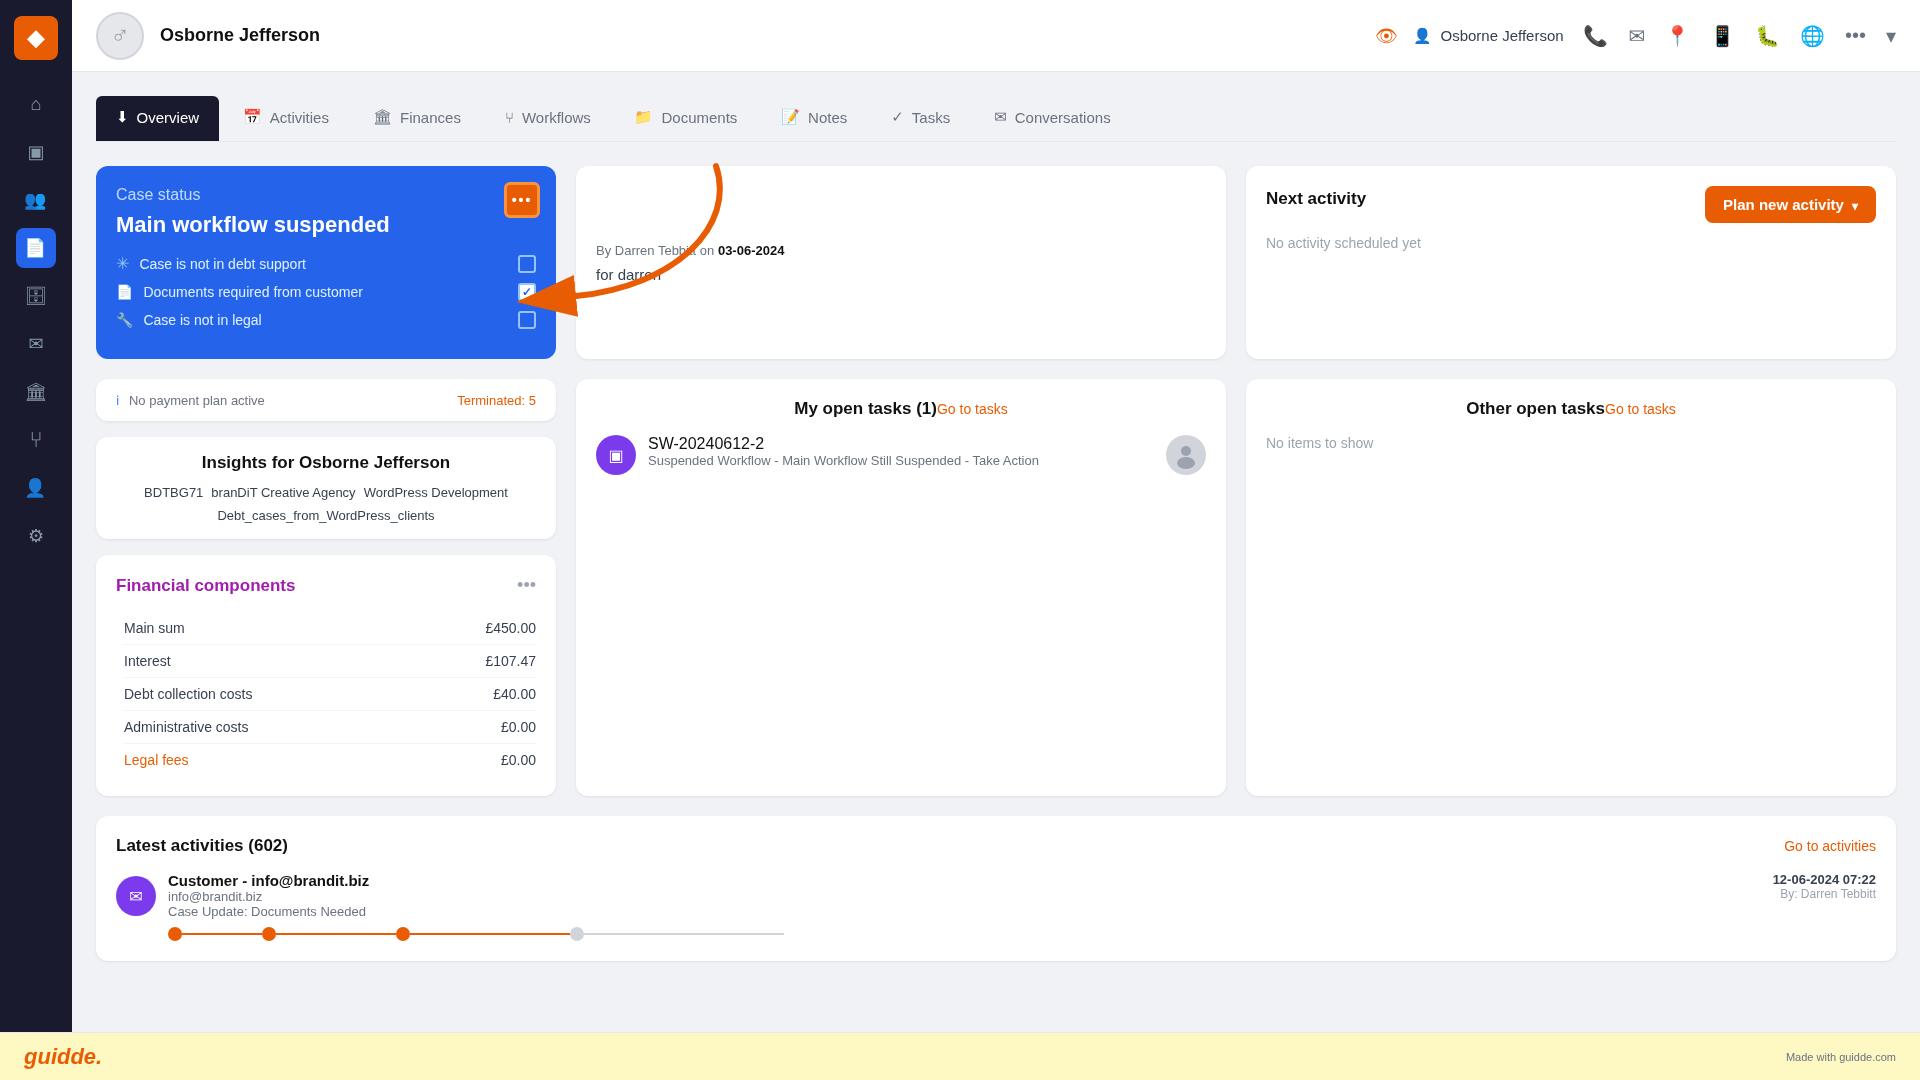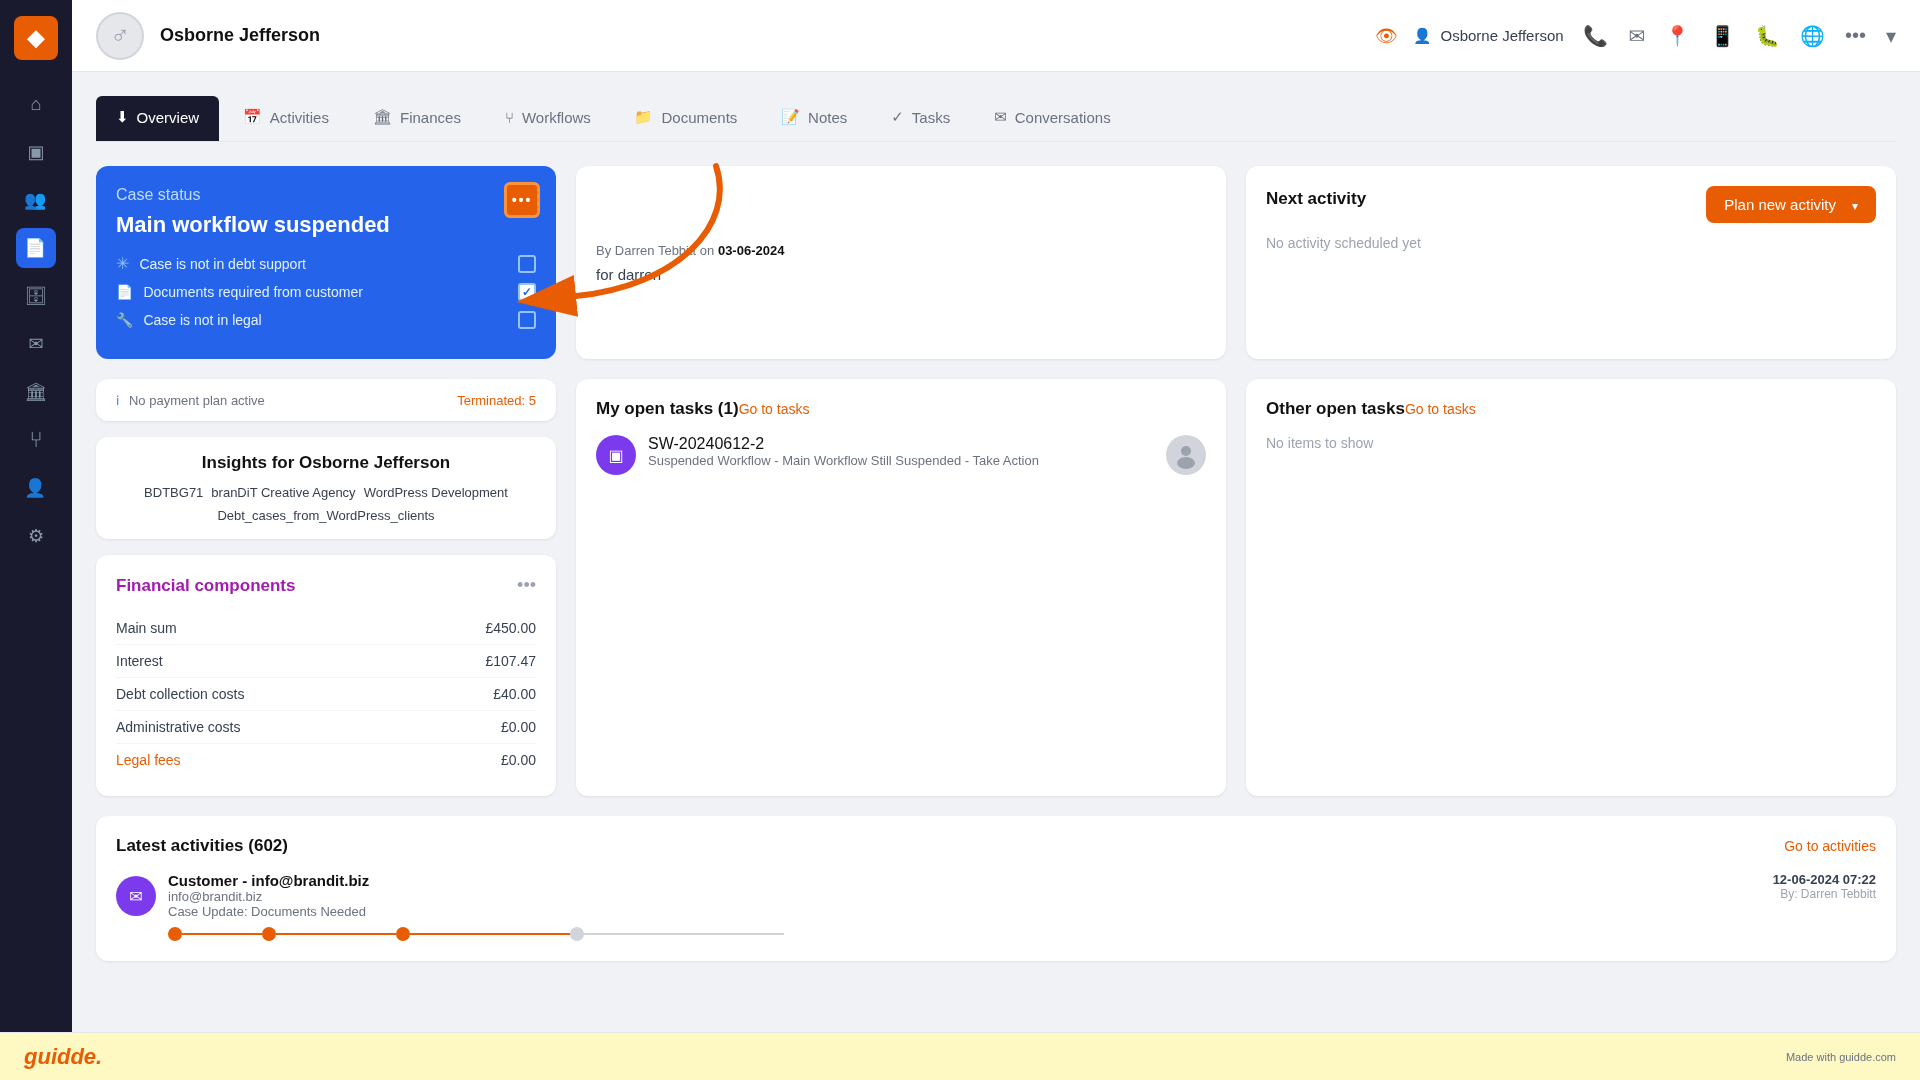--- a/index.html
+++ b/index.html
@@ -54,41 +54,41 @@
     .dots-btn span { color: #fff; font-size: 18px; letter-spacing: 1px; }
 
     
     .update-date { font-size: 13px; color: #6b7280; }
     .update-date strong { color: #111; }
     .update-for { font-size: 15px; color: #374151; margin-top: 8px; }
 
     
     .next-activity-title { font-size: 17px; font-weight: 700; color: #111; margin-bottom: 12px; }
     .no-activity { font-size: 14px; color: #9ca3af; }
-    .plan-btn { background: #e85d04; color: #fff; border: none; border-radius: 8px; padding: 10px 18px; font-size: 15px; font-weight: 400; cursor: pointer; display: flex; align-items: flex-end; gap: 16px; white-space: nowrap; }
+    .plan-btn { background: #e85d04; color: #fff; border: none; border-radius: 8px; padding: 10px 18px; font-size: 15px; font-weight: 700; cursor: pointer; display: flex; align-items: flex-end; gap: 8px; white-space: nowrap; }
     .plan-btn .chevron { font-size: 12px; }
     .next-activity-header { display: flex; justify-content: space-between; align-items: center; margin-bottom: 12px; }
     .payment-info { color: #6b7280; font-size: 13px; }
     .terminated-link { color: #e85d04; cursor: pointer; font-size: 13px; }
 
     
     .insights-title { font-size: 17px; font-weight: 700; color: #111; text-align: center; margin-bottom: 12px; }
     .insights-tags { display: flex; flex-wrap: wrap; gap: 8px; justify-content: center; }
     .insights-tag { font-size: 13px; color: #374151; }
 
     
     .fin-header { display: flex; justify-content: space-between; align-items: center; margin-bottom: 16px; }
     .fin-title { font-size: 17px; font-weight: 700; color: #a21caf; }
-    .fin-row { display: flex; justify-content: space-between; padding: 8px 0; border-bottom: 1px solid #f3f4f6; font-size: 14px; color: #374151; }
+    .fin-row { display: flex; justify-content: space-between; padding: 8px 0; border-bottom: 1px solid #f3f4f6; font-size: 14px; color: #374151; margin-left: 8px; }
     .fin-row:last-child { border-bottom: none; }
     .fin-amount { font-weight: 500; }
     .legal-link { color: #e85d04; cursor: pointer; }
 
     
-    .tasks-header { display: flex; justify-content: flex-start; align-items: center; margin-bottom: 16px; }
+    .tasks-header { display: flex; justify-content: center; align-items: center; margin-bottom: 16px; }
     .tasks-title { font-size: 17px; font-weight: 700; color: #111; }
     .go-link { color: #e85d04; font-size: 14px; cursor: pointer; }
     .task-item { display: flex; align-items: flex-start; gap: 12px; }
     .task-icon-wrap { width: 40px; height: 40px; background: #7c3aed; border-radius: 50%; display: flex; align-items: center; justify-content: center; color: #fff; font-size: 16px; flex-shrink: 0; }
     .task-code { font-size: 16px; font-weight: 400; color: #111; }
     .task-desc { font-size: 13px; color: #6b7280; }
     .task-avatar { width: 40px; height: 40px; border-radius: 50%; background: #d1d5db; display: flex; align-items: center; justify-content: center; font-size: 18px; color: #6b7280; flex-shrink: 0; margin-left: auto; overflow: hidden; }
     .act-header { display: flex; justify-content: space-between; align-items: center; margin-bottom: 16px; }
     .act-title { font-size: 17px; font-weight: 700; color: #111; }
     .act-item { display: flex; align-items: flex-start; gap: 12px; }

